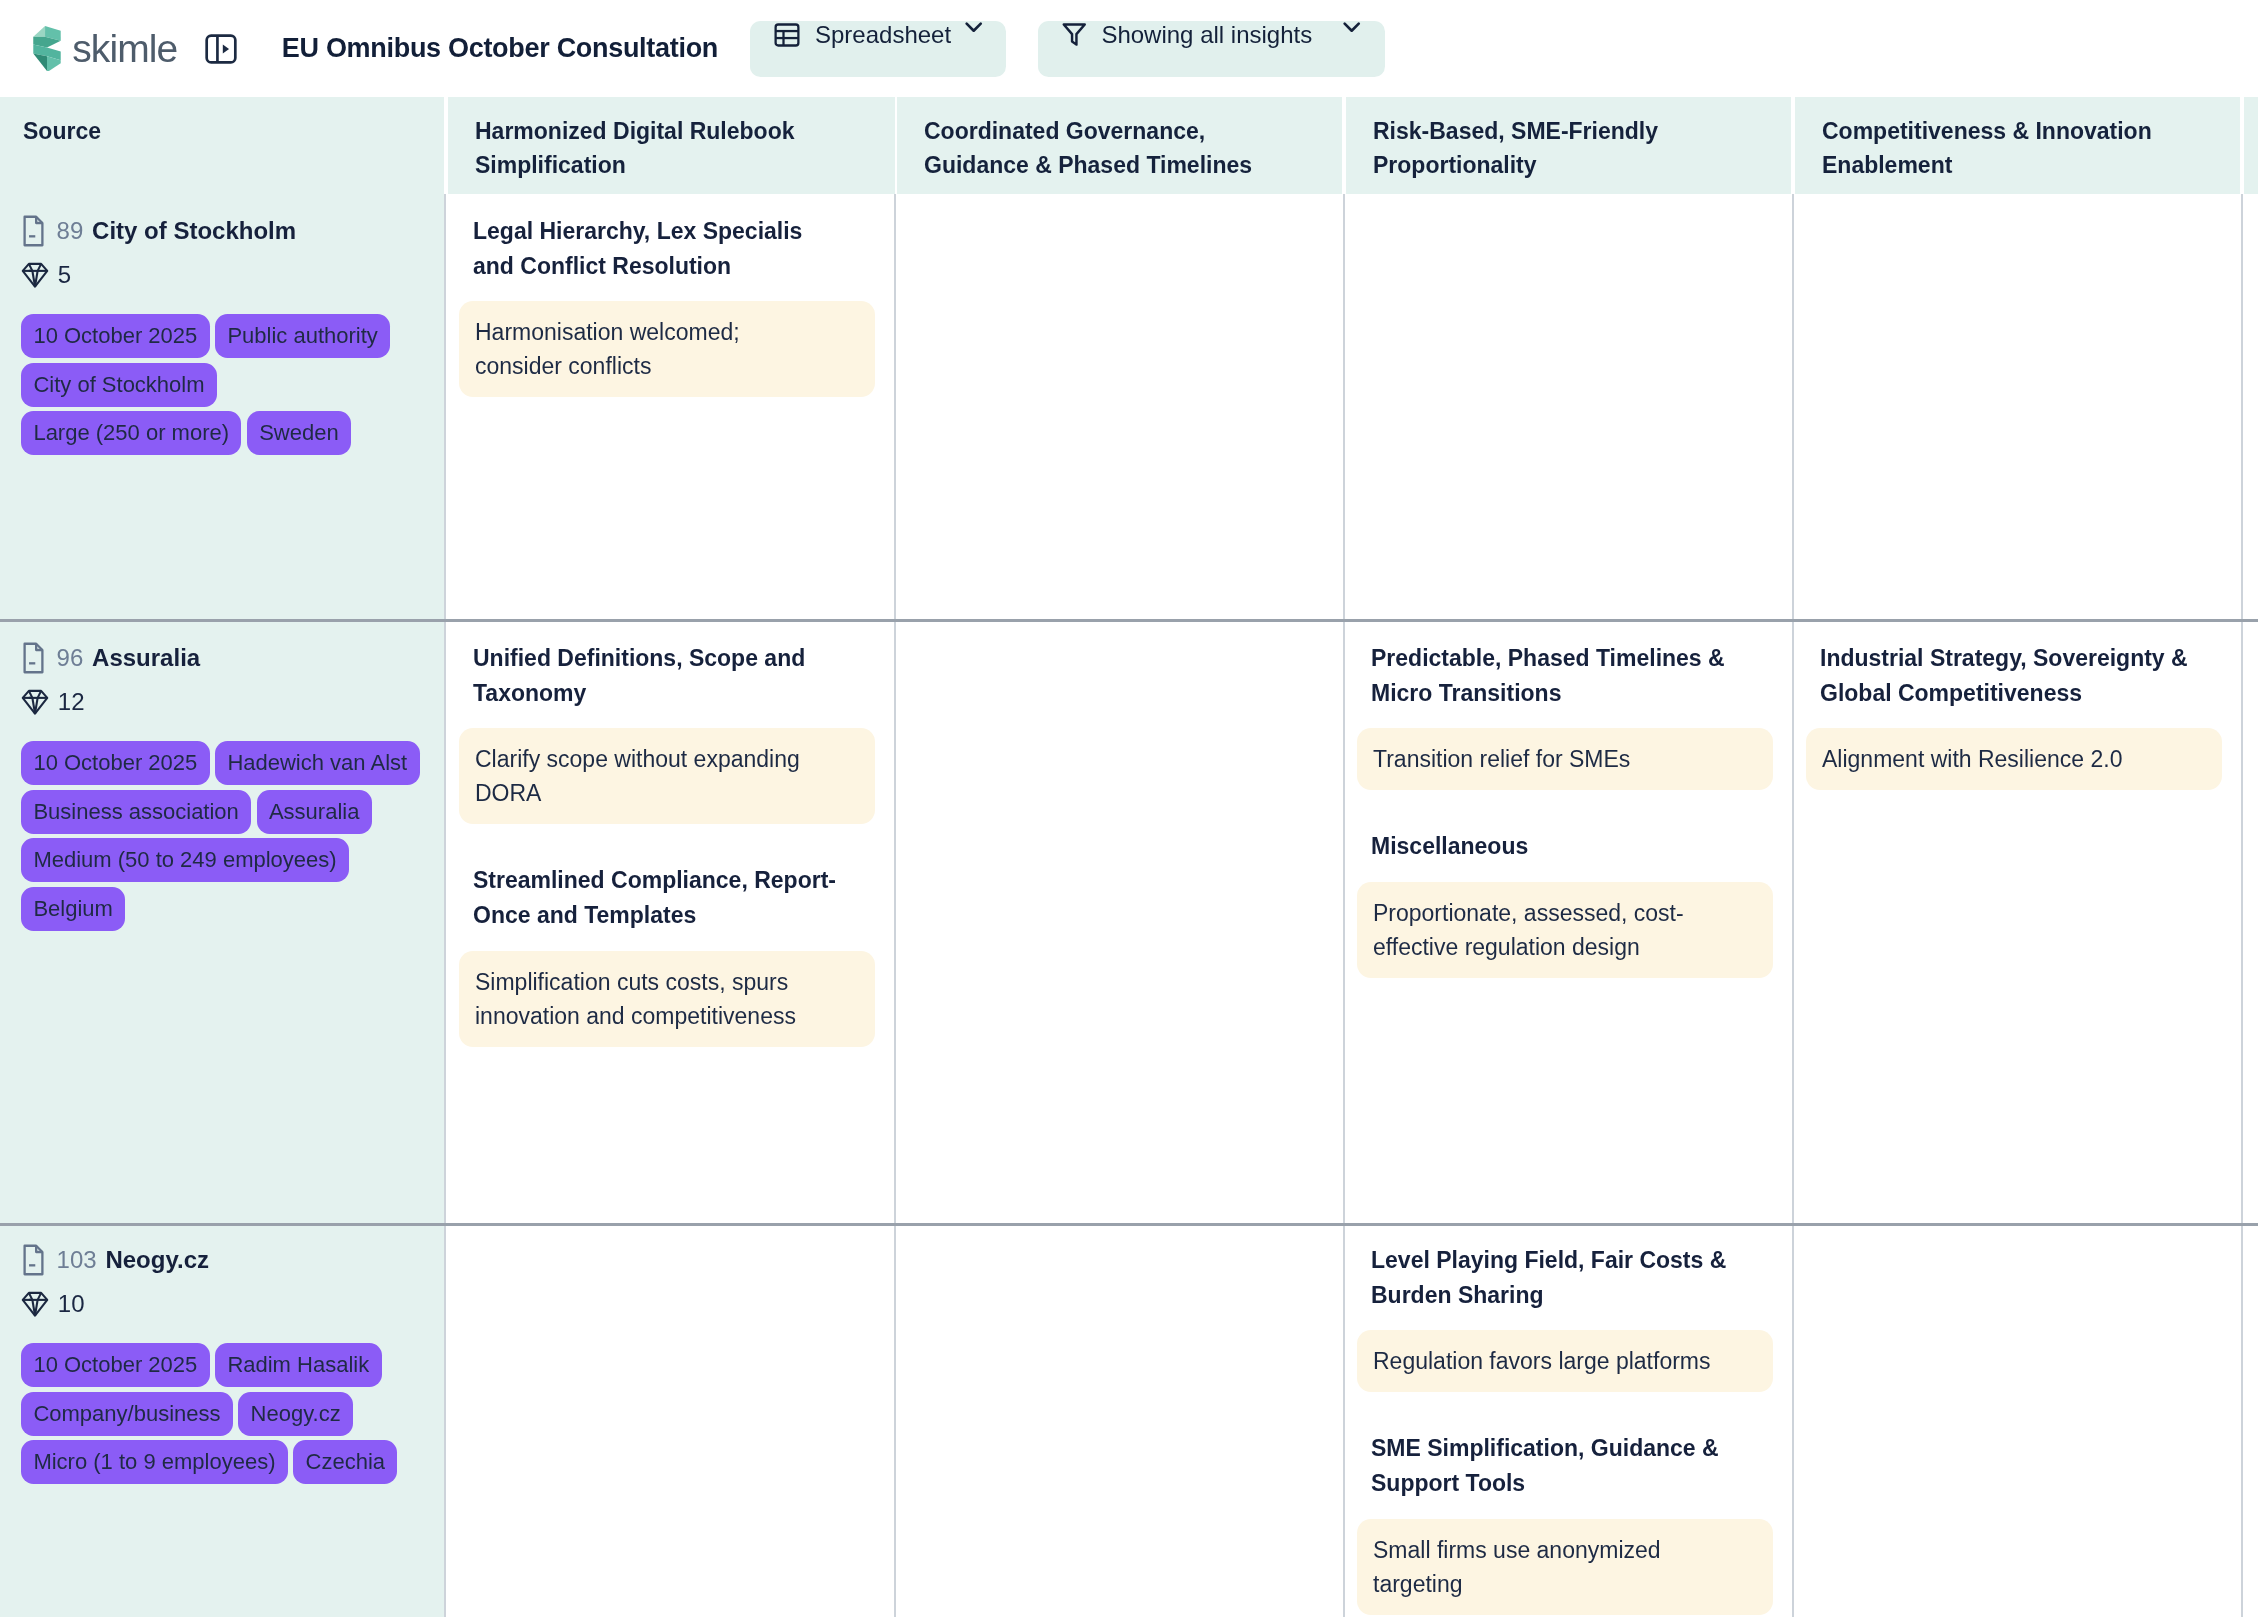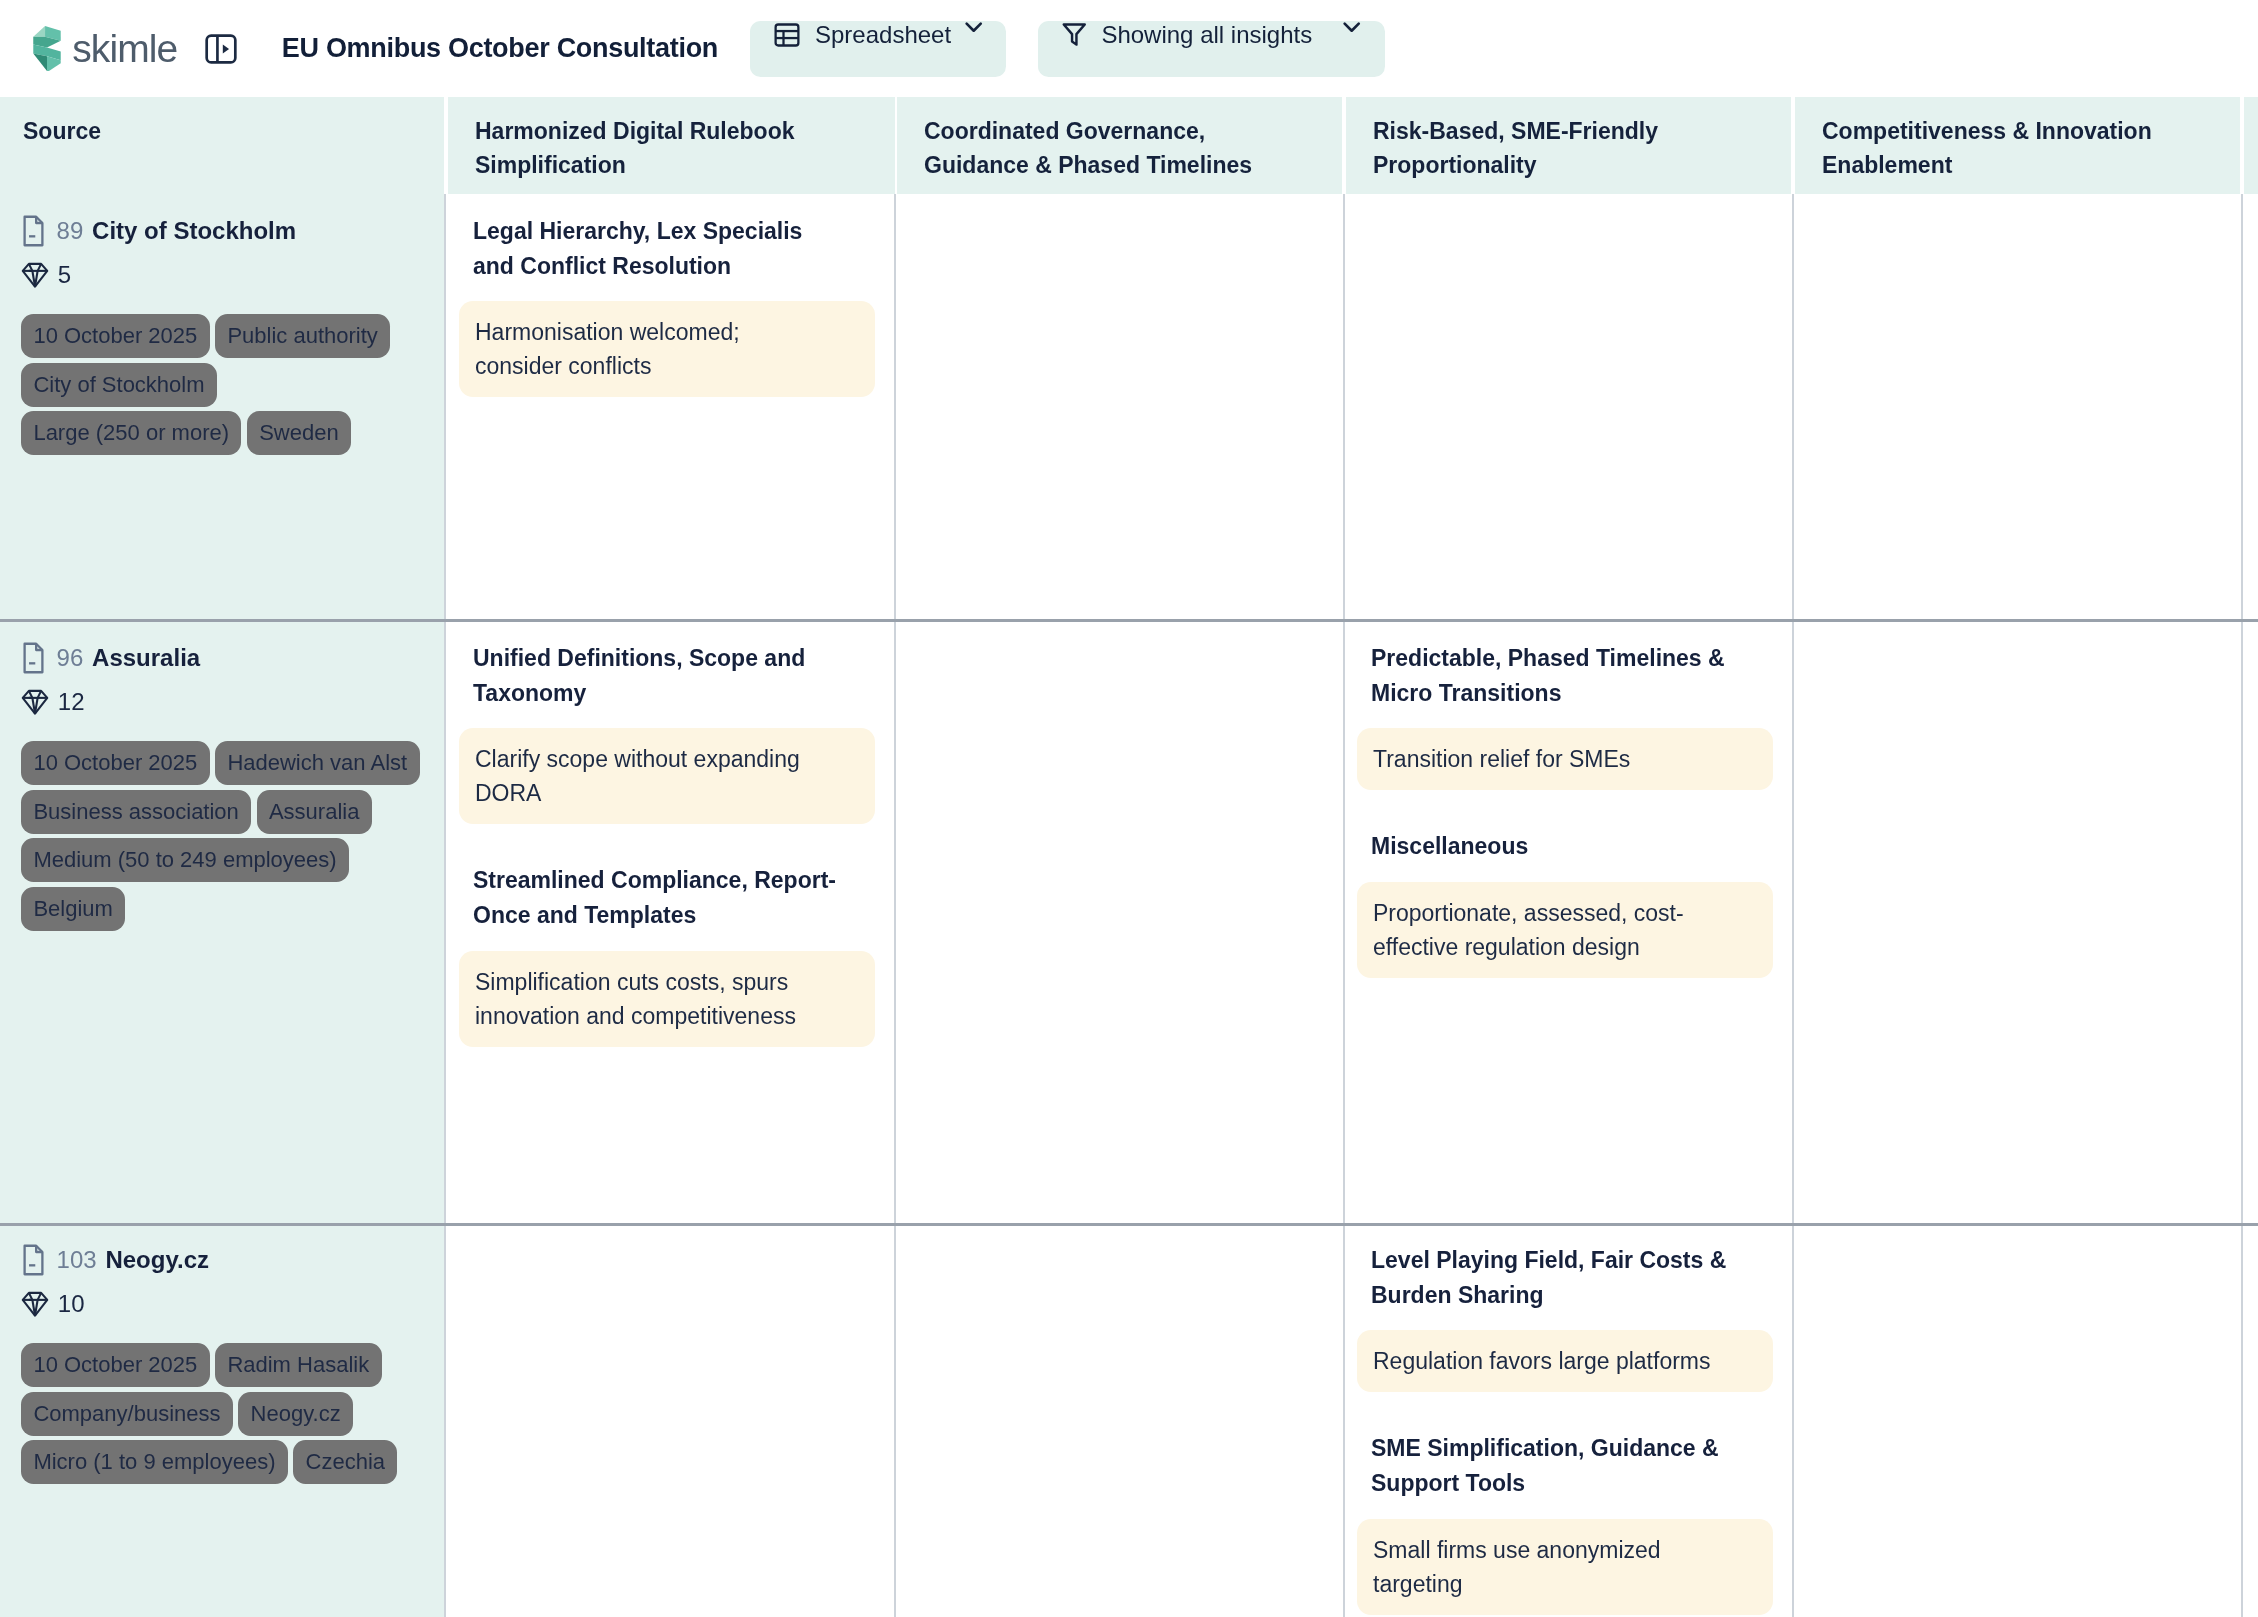--- a/index.html
+++ b/index.html
@@ -36,21 +36,21 @@
   .row { position:absolute; left:0; width:2258px; }
   .cell { position:absolute; top:0; width:447px; padding:17.6px 17.6px 0 27px; }
   .src-cell { position:absolute; top:0; left:0; width:444px; padding:19.4px 21px 0 21px; }
 
   .src-title { display:flex; align-items:center; }
   .src-id { font-size:24px; font-weight:500; color:#6e7e95; margin:0 8.8px 0 10.6px; }
   .src-name { font-size:24px; font-weight:700; color:#16213c; }
   .gem-row { display:flex; align-items:center; margin-top:14px; }
   .gem-count { font-size:24px; font-weight:500; color:#1a2742; margin-left:8.8px; }
   .tags { display:flex; flex-wrap:wrap; gap:4.4px 5.3px; margin-top:25px; }
-  .tag { background:#737373; border-radius:12.4px; padding:7px 12.4px; font-size:22px;
+  .tag { background:#8b5cf6; border-radius:12.4px; padding:7px 12.4px; font-size:22px;
          color:#1f2a44; line-height:30px; white-space:nowrap; }
 
   .block .h { font-size:23px; font-weight:700; color:#16213c; line-height:35px; }
   .block .h span { display:block; white-space:nowrap; }
   .hl { background:#fdf5e2; border-radius:14px; margin:17.6px 0 0 -14px; padding:14px 16px;
         font-size:23px; color:#1d2a44; line-height:34px; }
   .hl span { display:block; white-space:nowrap; }
   .block + .block { margin-top:39px; }
 
   svg { display:block; }
@@ -258,20 +258,31 @@
       <div class="h">
         <span>Miscellaneous</span>
       </div>
       <div class="hl">
         <span>Proportionate, assessed, cost-</span>
           <span>effective regulation design</span>
       </div>
     </div>
   </div>
 
+  <div class="cell" style="left:1793px;">
+    <div class="block">
+      <div class="h">
+        <span>Industrial Strategy, Sovereignty &amp;</span>
+          <span>Global Competitiveness</span>
+      </div>
+      <div class="hl">
+        <span>Alignment with Resilience 2.0</span>
+      </div>
+    </div>
+  </div>
 </div>
 
 <div class="row" style="top:1225px; height:393px;">
   <div class="src-cell">
     <div class="src-title">
       <svg width="25" height="32" viewBox="0 0 28 36" fill="none" stroke="#64748b" stroke-width="2.6" stroke-linejoin="round">
         <path d="M4 2 h13 l7 7 v25 h-20 z"></path>
           <path d="M17 2 v7 h7"></path>
           <line x1="9" y1="24" x2="16" y2="24"></line>
       </svg>

